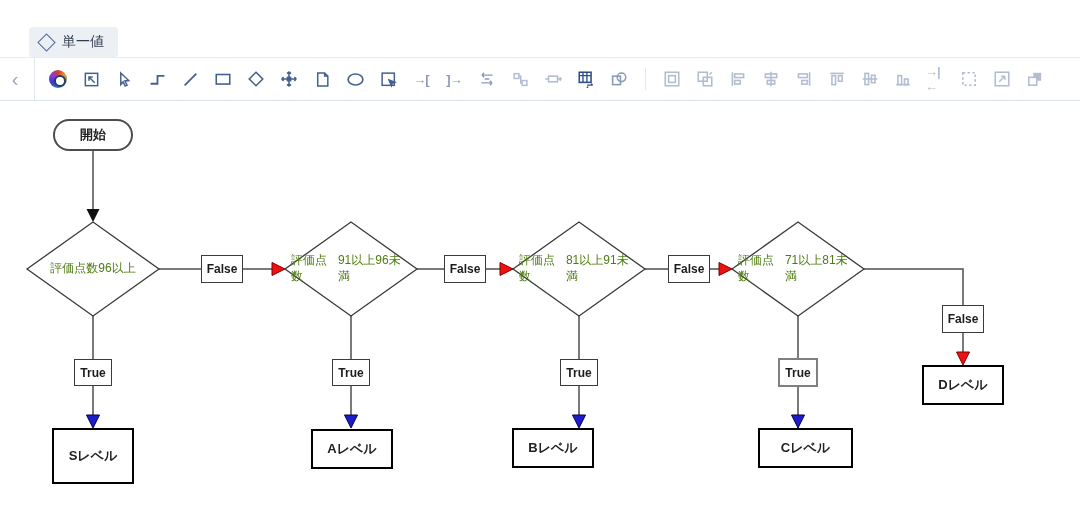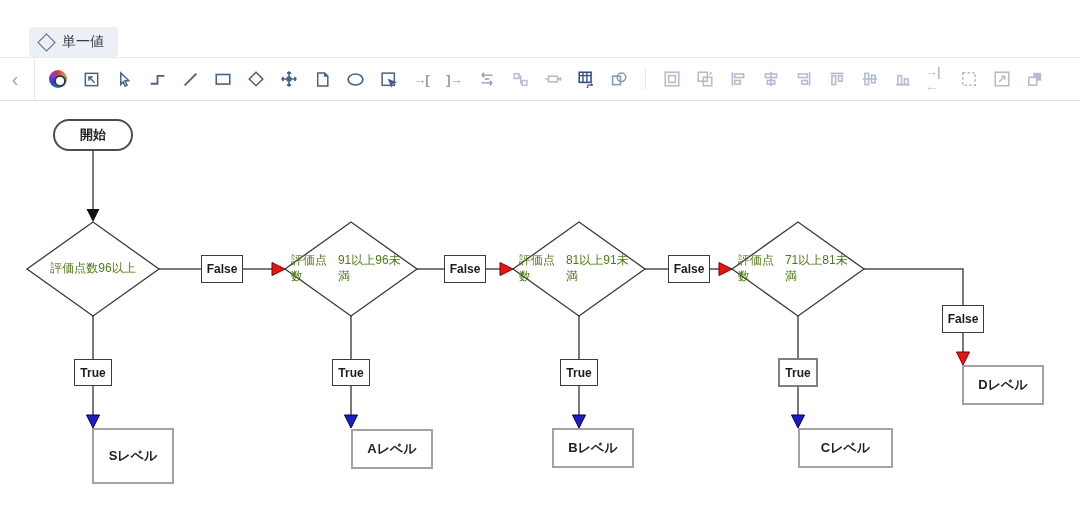--- a/index.html
+++ b/index.html
@@ -34,21 +34,21 @@
      background:#fff; border:2px solid #273b66; border-radius:50%; }
 
   
   .canvas { position:relative; width:1080px; height:423px; background:#fff; }
   .canvas svg.wires { position:absolute; left:0; top:0; }
   .node { position:absolute; background:#fff; display:flex; align-items:center;
           justify-content:center; text-align:center; cursor:pointer;font-weight:bold; }
   .terminator { border:2px solid #4d4d4d; border-radius:16px; font-size:13px; }
   .edge-label { border:1px solid #3b3b3b; font-size:12px; color:#1c1c1c; }
   .edge-label.alt { border:2px solid #7f7f7f; }
-  .level { border:2px solid #a3a3a3; font-size:13px;margin-left:40px; }
+  .level { border:2px solid #000000; font-size:13px; }
   .d-label { position:absolute; width:120px; height:38px; display:flex; flex-direction:row;
              align-items:center; justify-content:center; font-size:12px; line-height:1.3;
              color:#4d7c0f; cursor:pointer; }
 </style>
 </head>
 <body>
 
 <div class="tabbar">
   <div class="tab">
     <span class="tab-diamond"></span>

